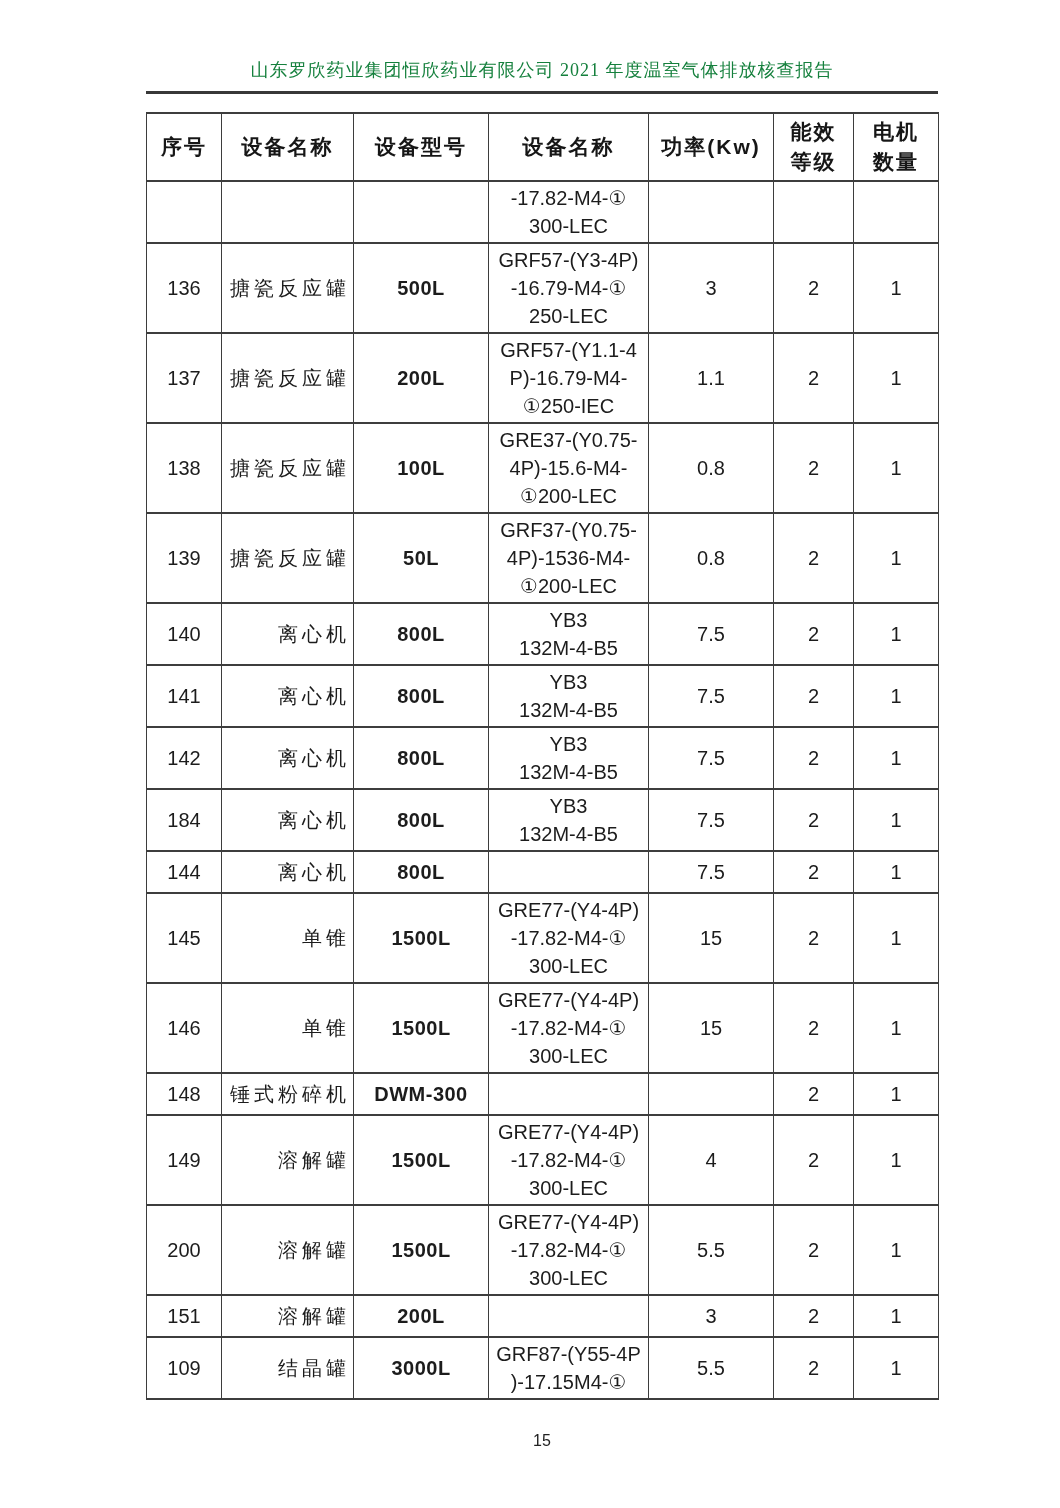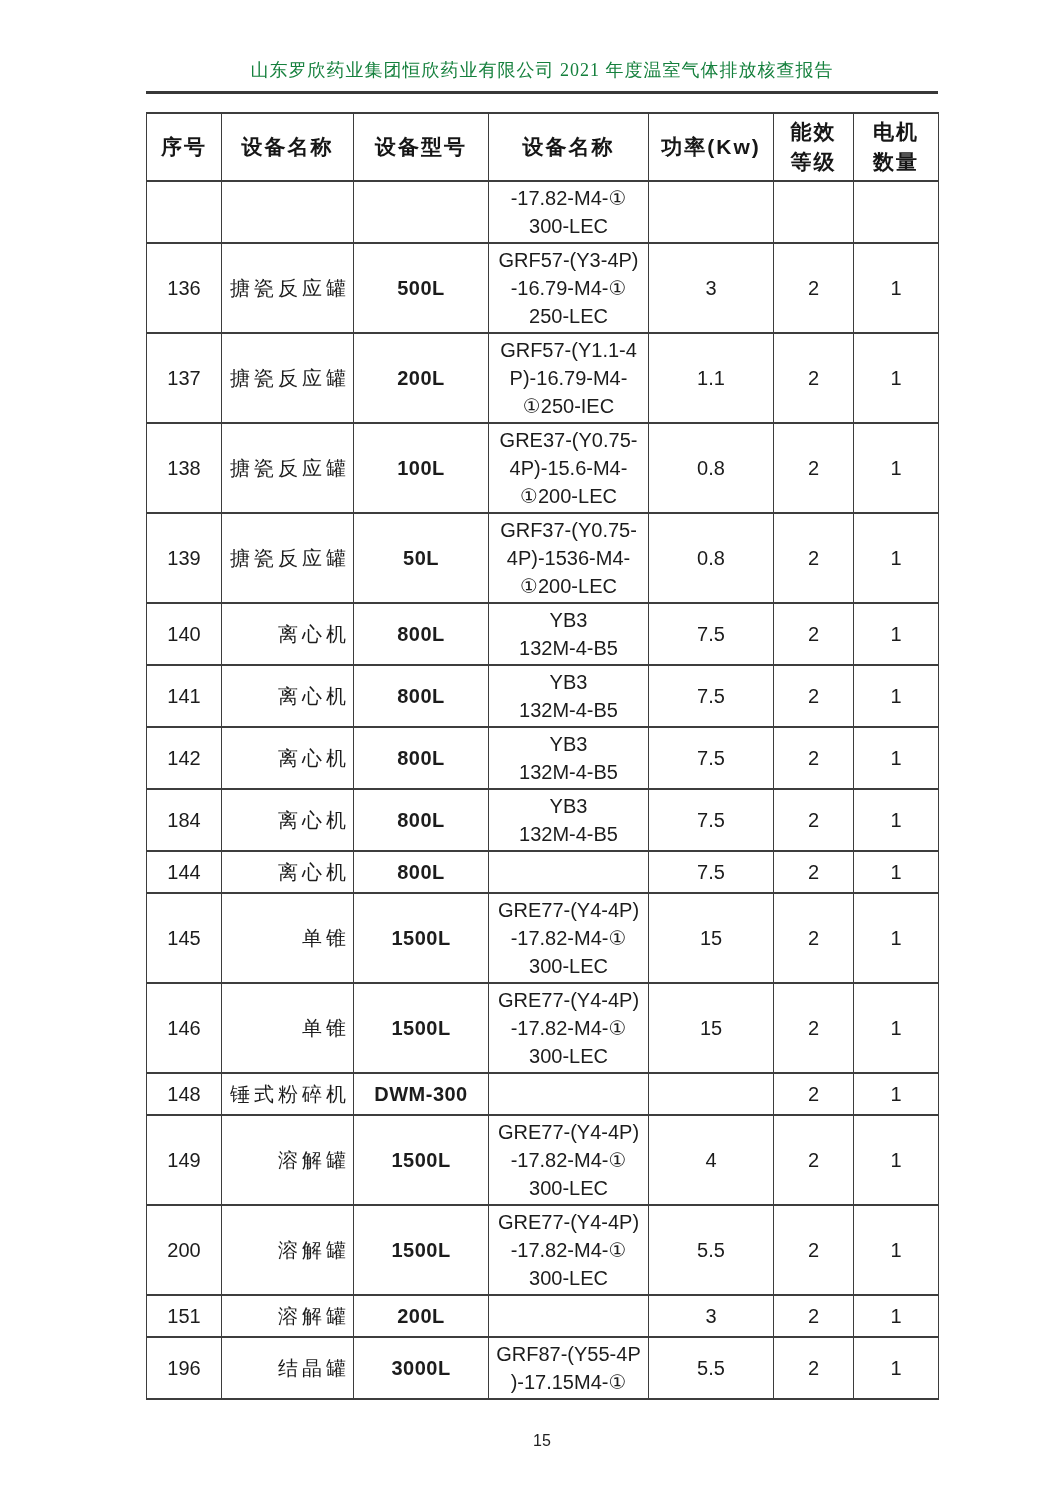--- a/index.html
+++ b/index.html
@@ -274,21 +274,21 @@
         <tr>
           <td class="col-no">151</td>
           <td class="col-device_name">溶解罐</td>
           <td class="col-device_model">200L</td>
           <td class="col-motor_model"></td>
           <td class="col-power">3</td>
           <td class="col-efficiency">2</td>
           <td class="col-motor_count">1</td>
         </tr>
         <tr>
-          <td class="col-no">196</td>
+          <td class="col-no">109</td>
           <td class="col-device_name">结晶罐</td>
           <td class="col-device_model">3000L</td>
           <td class="col-motor_model">GRF87-(Y55-4P
 )-17.15M4-①</td>
           <td class="col-power">5.5</td>
           <td class="col-efficiency">2</td>
           <td class="col-motor_count">1</td>
         </tr>
       </tbody>
   </table>

